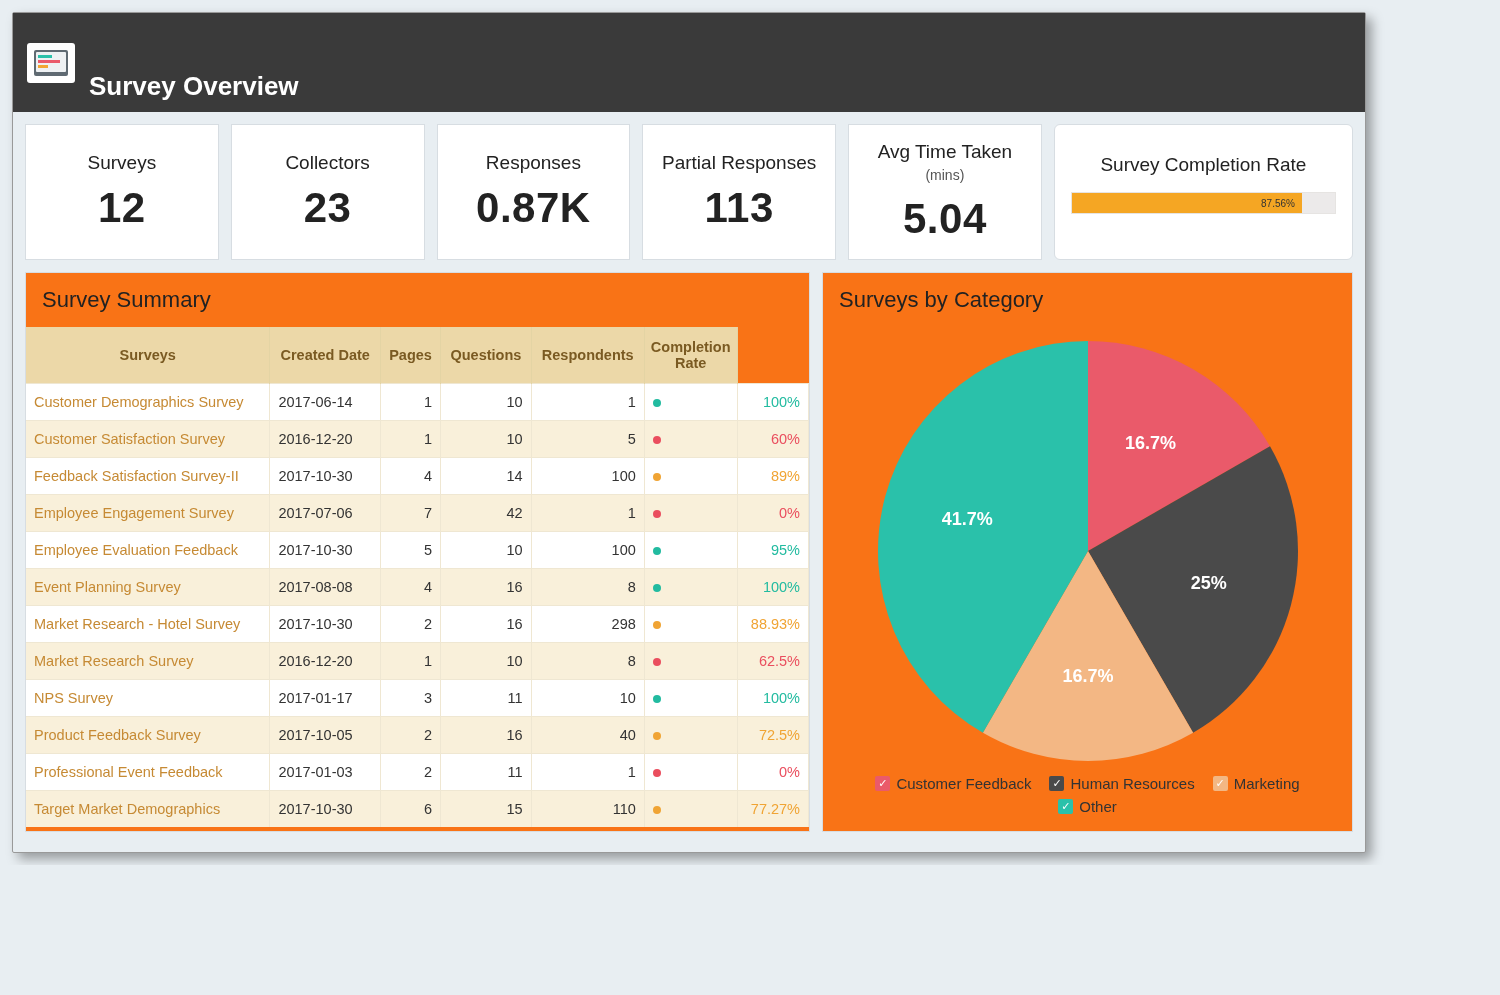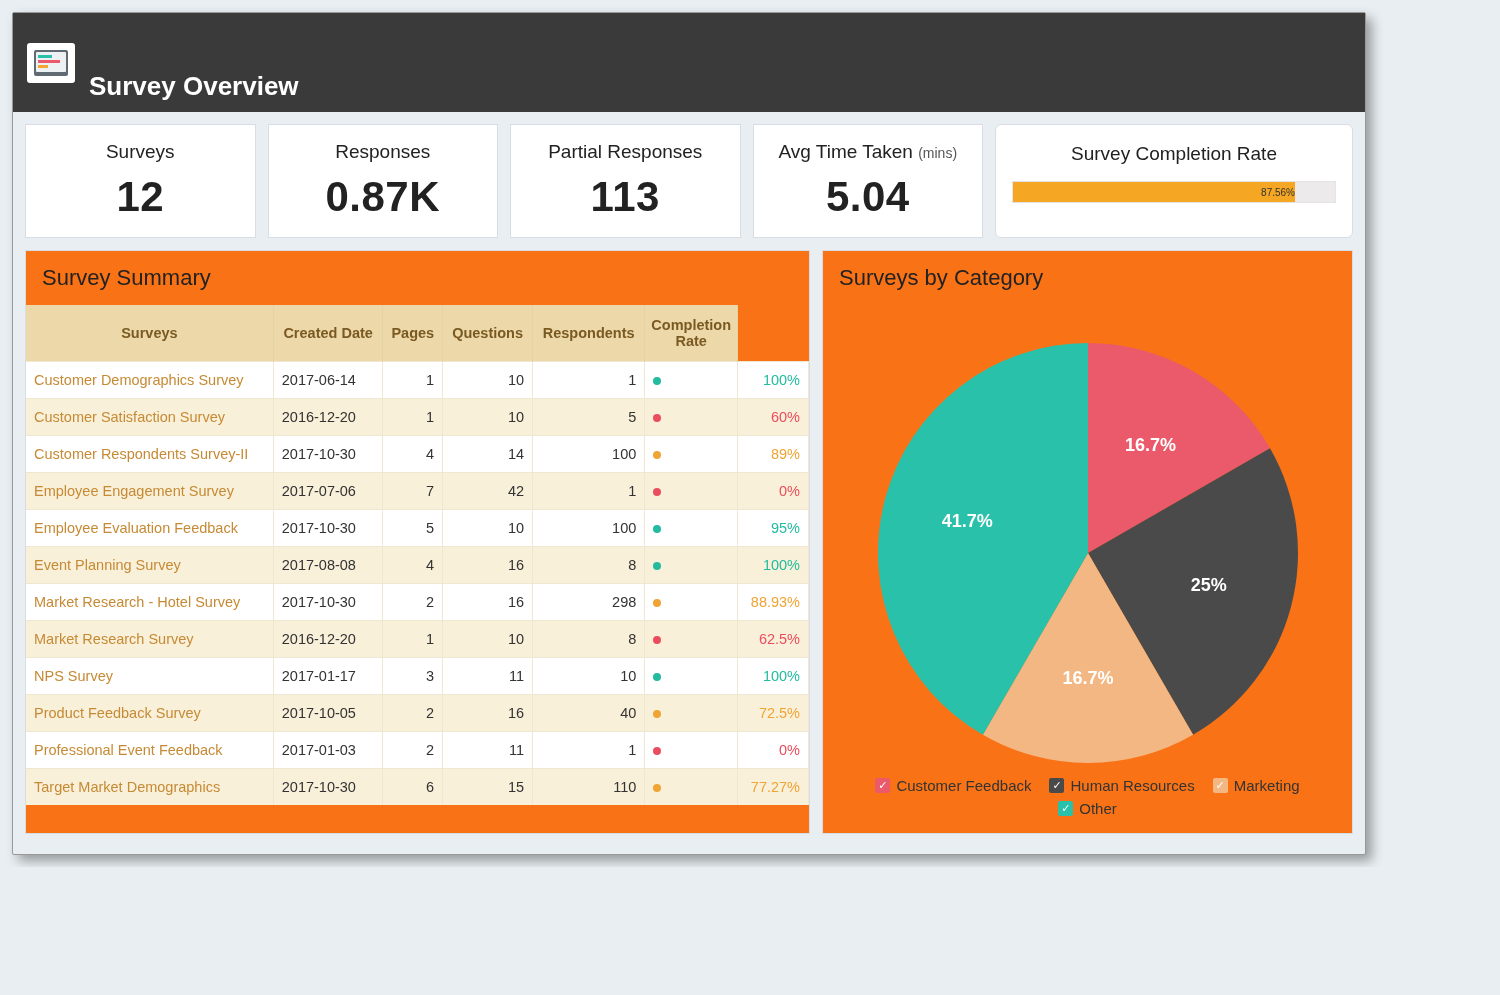--- a/index.html
+++ b/index.html
@@ -62,21 +62,21 @@
     gap:12px;
     padding:12px;
   }
   .panel {
     background:#f97316;
     border:1px solid #d7dde2;
     display:flex;
     flex-direction:column;
   }
   .panel-left { flex: 0 0 785px; }
-  .panel-right { flex: 1; gap: 24px; }
+  .panel-right { flex: 1; }
   .panel-title {
     font-size:22px; font-weight:500; color:#222;
     padding:14px 16px;
   }
 
   table.summary {
     width:100%;
     border-collapse:collapse;
     font-size:14.5px;
   }
@@ -134,20 +134,24 @@
     </div>
     <div class="title-text">Survey Overview</div>
   </div>
 
   <div class="kpi-row">
     <div class="kpi">
       <div class="kpi-label">Surveys</div>
       <div class="kpi-value">12</div>
     </div>
     <div class="kpi">
+      <div class="kpi-label">Collectors</div>
+      <div class="kpi-value">23</div>
+    </div>
+    <div class="kpi">
       <div class="kpi-label">Responses</div>
       <div class="kpi-value">0.87K</div>
     </div>
     <div class="kpi">
       <div class="kpi-label">Partial Responses</div>
       <div class="kpi-value">113</div>
     </div>
     <div class="kpi">
       <div class="kpi-label">
         <span>Avg Time Taken</span> <span class="sub">(mins)</span>
@@ -193,21 +197,21 @@
             <tr>
               <td class="c-name">Customer Satisfaction Survey</td>
               <td class="c-date">2016-12-20</td>
               <td class="c-num">1</td>
               <td class="c-num">10</td>
               <td class="c-num">5</td>
               <td class="dotcell"><span class="dot dot-red"></span></td>
               <td class="c-rate rate-red">60%</td>
             </tr>
             <tr>
-              <td class="c-name">Customer Respondents Survey-II</td>
+              <td class="c-name">Feedback Satisfaction Survey-II</td>
               <td class="c-date">2017-10-30</td>
               <td class="c-num">4</td>
               <td class="c-num">14</td>
               <td class="c-num">100</td>
               <td class="dotcell"><span class="dot dot-orange"></span></td>
               <td class="c-rate rate-orange">89%</td>
             </tr>
             <tr>
               <td class="c-name">Employee Engagement Survey</td>
               <td class="c-date">2017-07-06</td>

